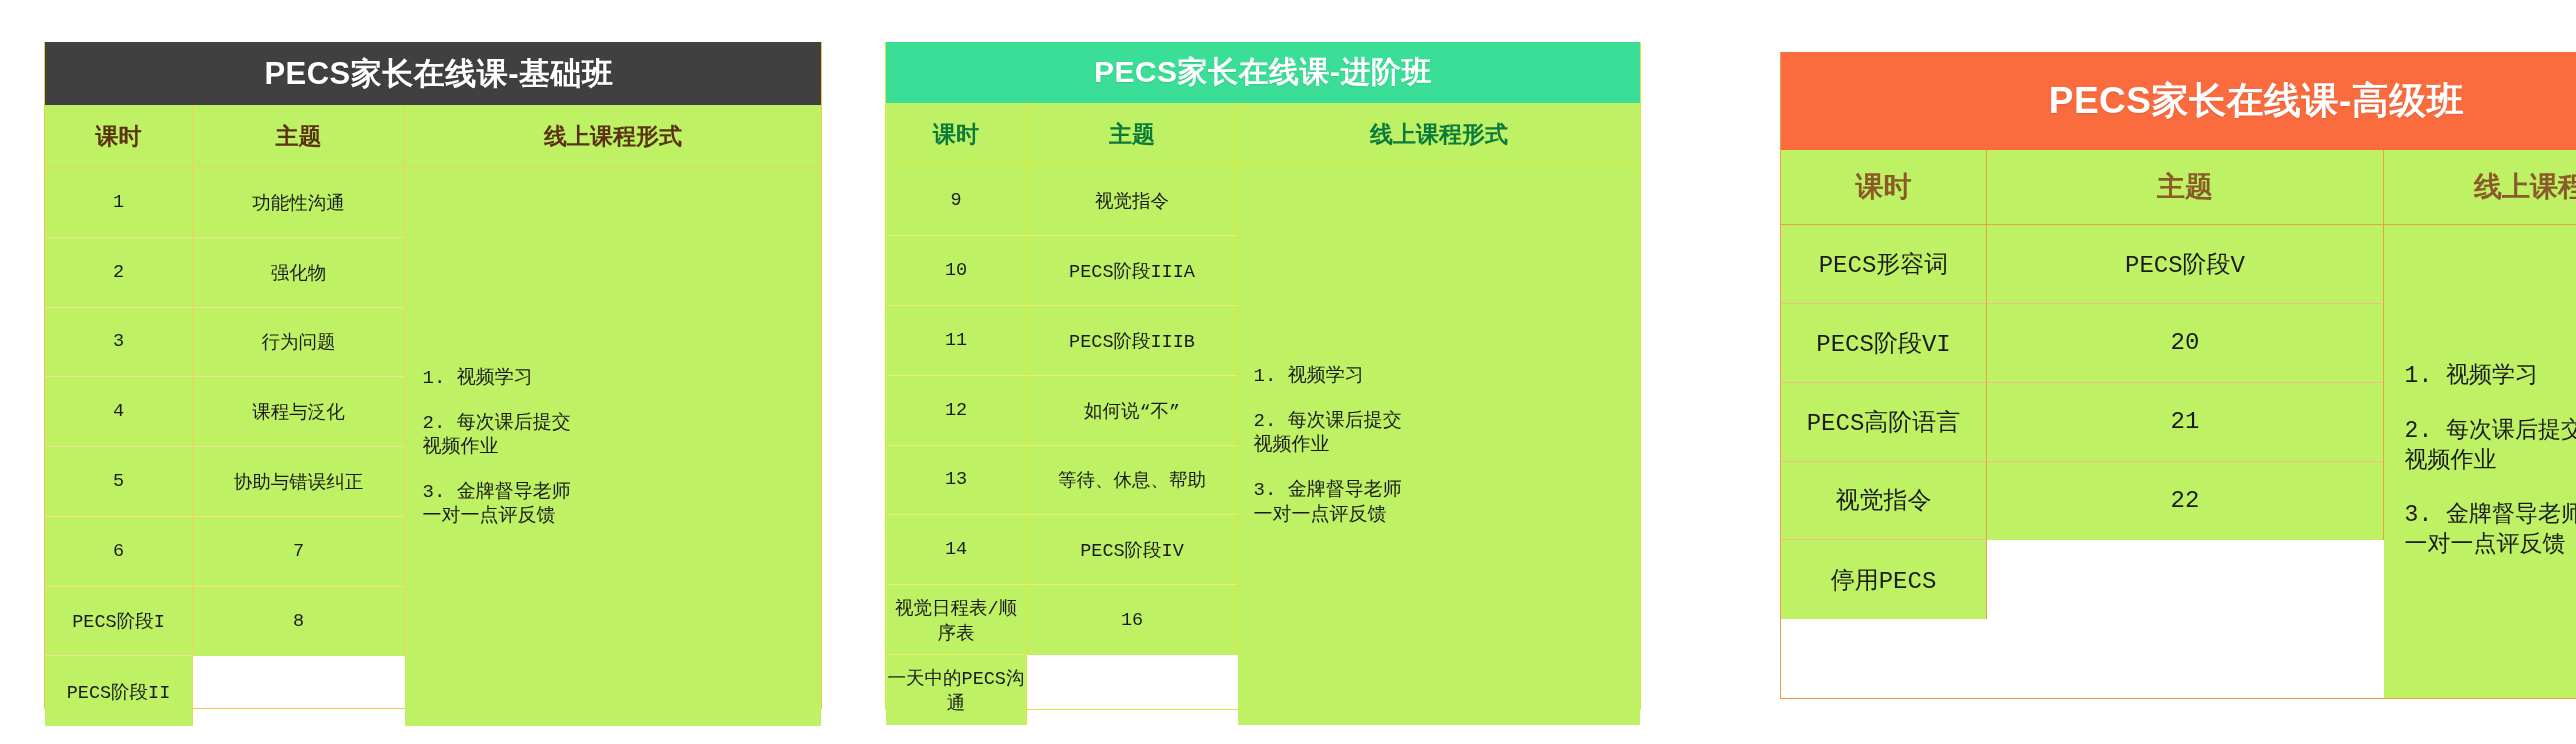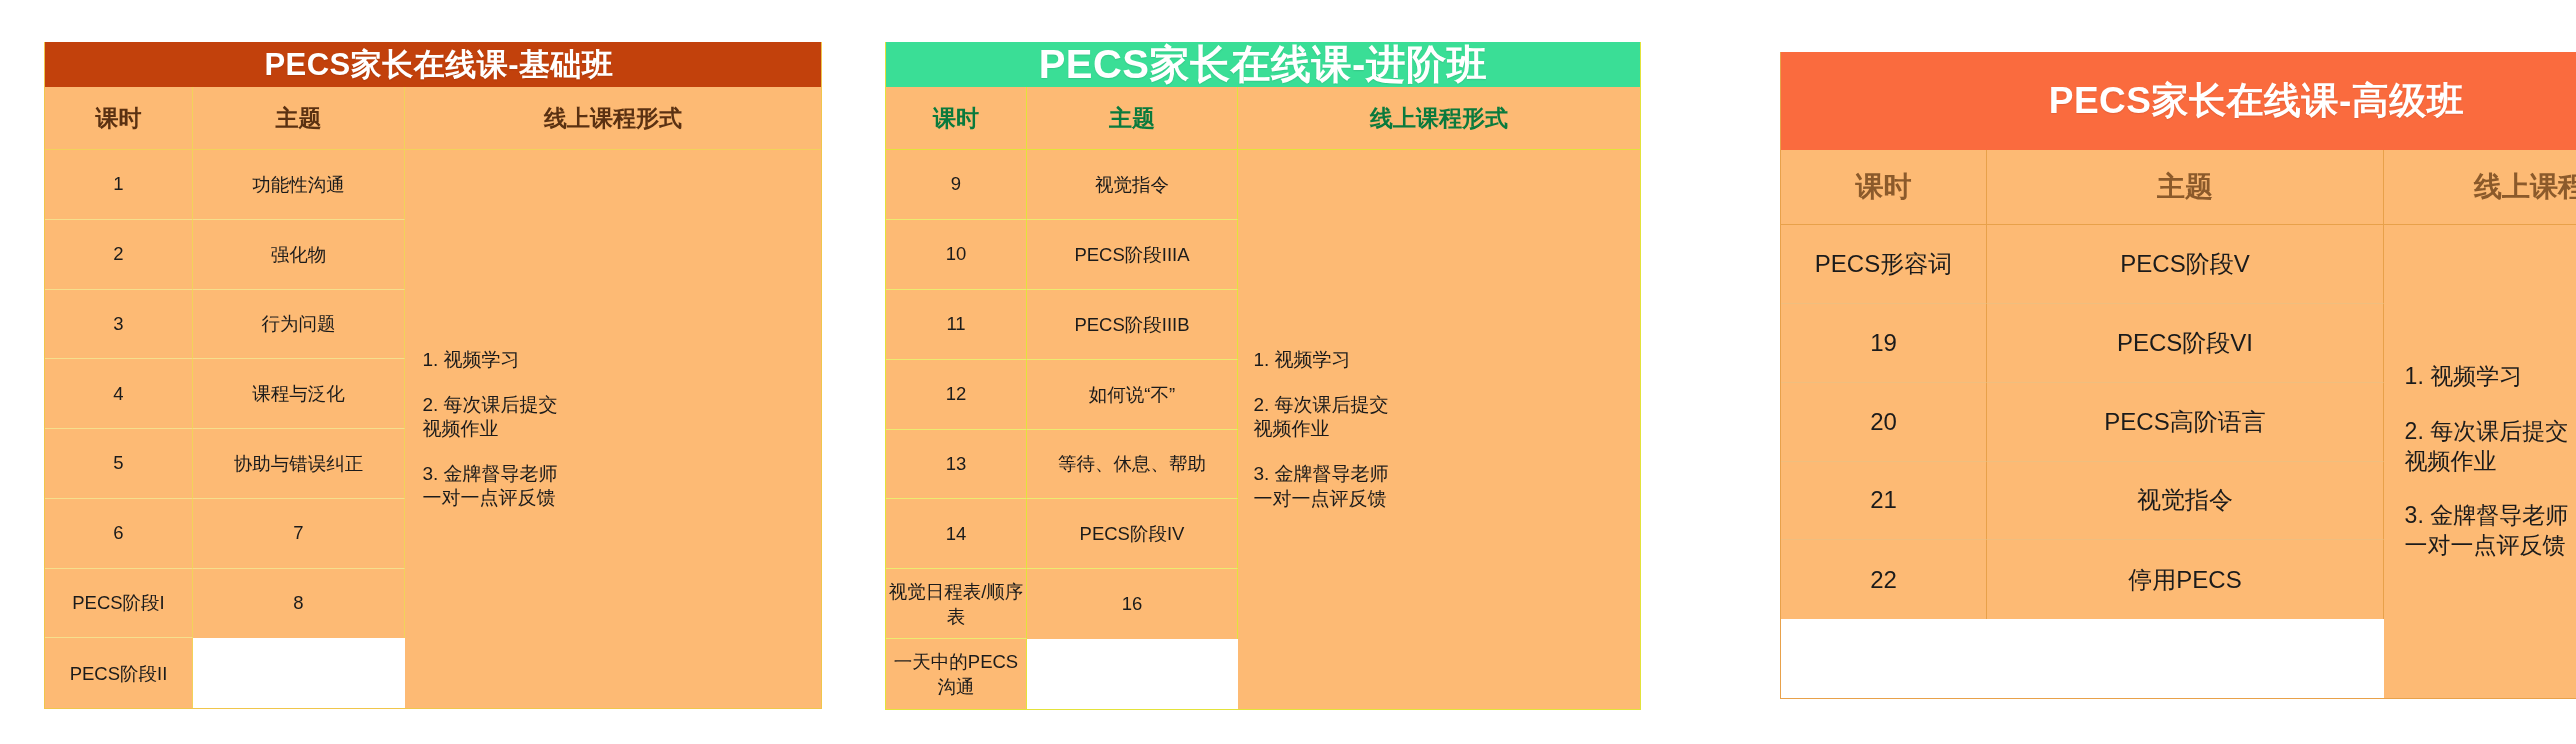--- a/index.html
+++ b/index.html
@@ -49,22 +49,23 @@
     width: 100%;
   }
 
   .cell {
     box-sizing: border-box;
     display: flex;
     align-items: center;
     justify-content: center;
     text-align: center;
     color: #1b1b1b;
-    background: #fdba74;
+    background: #bef264;
     overflow: hidden;
+    font-family: Liberation Mono, monospace;
   }
 
   .cell.head {
     font-weight: bold;
   }
 
   .cell.fmt {
     align-items: center;
     justify-content: flex-start;
     text-align: left;
@@ -83,22 +84,22 @@
   
   #table-basic {
     left: 44px;
     top: 42px;
     width: 778px;
     height: 667px;
     border: 1px solid #F0C64B;
     border-top: none;
   }
   #table-basic .tbl-title {
-    height: 45px;
-    background: #c2410c;
+    height: 63px;
+    background: #404040;
     font-size: 31px;
     padding-left: 12px;
   }
   #table-basic .tbl-body {
     grid-template-columns: 148px 212px 1fr;
     grid-template-rows: 63px repeat(8, 1fr);
     height: calc(100% - 45px);
   }
   #table-basic .cell {
     border-right: 1px solid #F2D25A;
@@ -125,23 +126,23 @@
   
   #table-inter {
     left: 885px;
     top: 42px;
     width: 756px;
     height: 668px;
     border: 1px solid #E3E33A;
     border-top: none;
   }
   #table-inter .tbl-title {
-    height: 45px;
+    height: 61px;
     background: #3ADE96;
-    font-size: 40px;
+    font-size: 30px;
   }
   #table-inter .tbl-body {
     grid-template-columns: 141px 211px 1fr;
     grid-template-rows: 63px repeat(8, 1fr);
     height: calc(100% - 45px);
   }
   #table-inter .cell {
     border-right: 1px solid #E3E33A;
     border-bottom: 1px solid #EDEB70;
     font-size: 18.5px;
@@ -297,21 +298,20 @@
     <div class="tbl-title">PECS家长在线课-高级班</div>
     <div class="tbl-body">
       <div class="cell head">课时</div>
       <div class="cell head">主题</div>
       <div class="cell head col3">线上课程形式</div>
 
       <div class="cell">PECS形容词</div>
 
       <div class="cell">PECS阶段V</div>
 
-      <div class="cell">19</div>
       <div class="cell">PECS阶段VI</div>
 
       <div class="cell">20</div>
       <div class="cell">PECS高阶语言</div>
 
       <div class="cell">21</div>
       <div class="cell">视觉指令</div>
 
       <div class="cell lastrow">22</div>
       <div class="cell lastrow">停用PECS</div>

